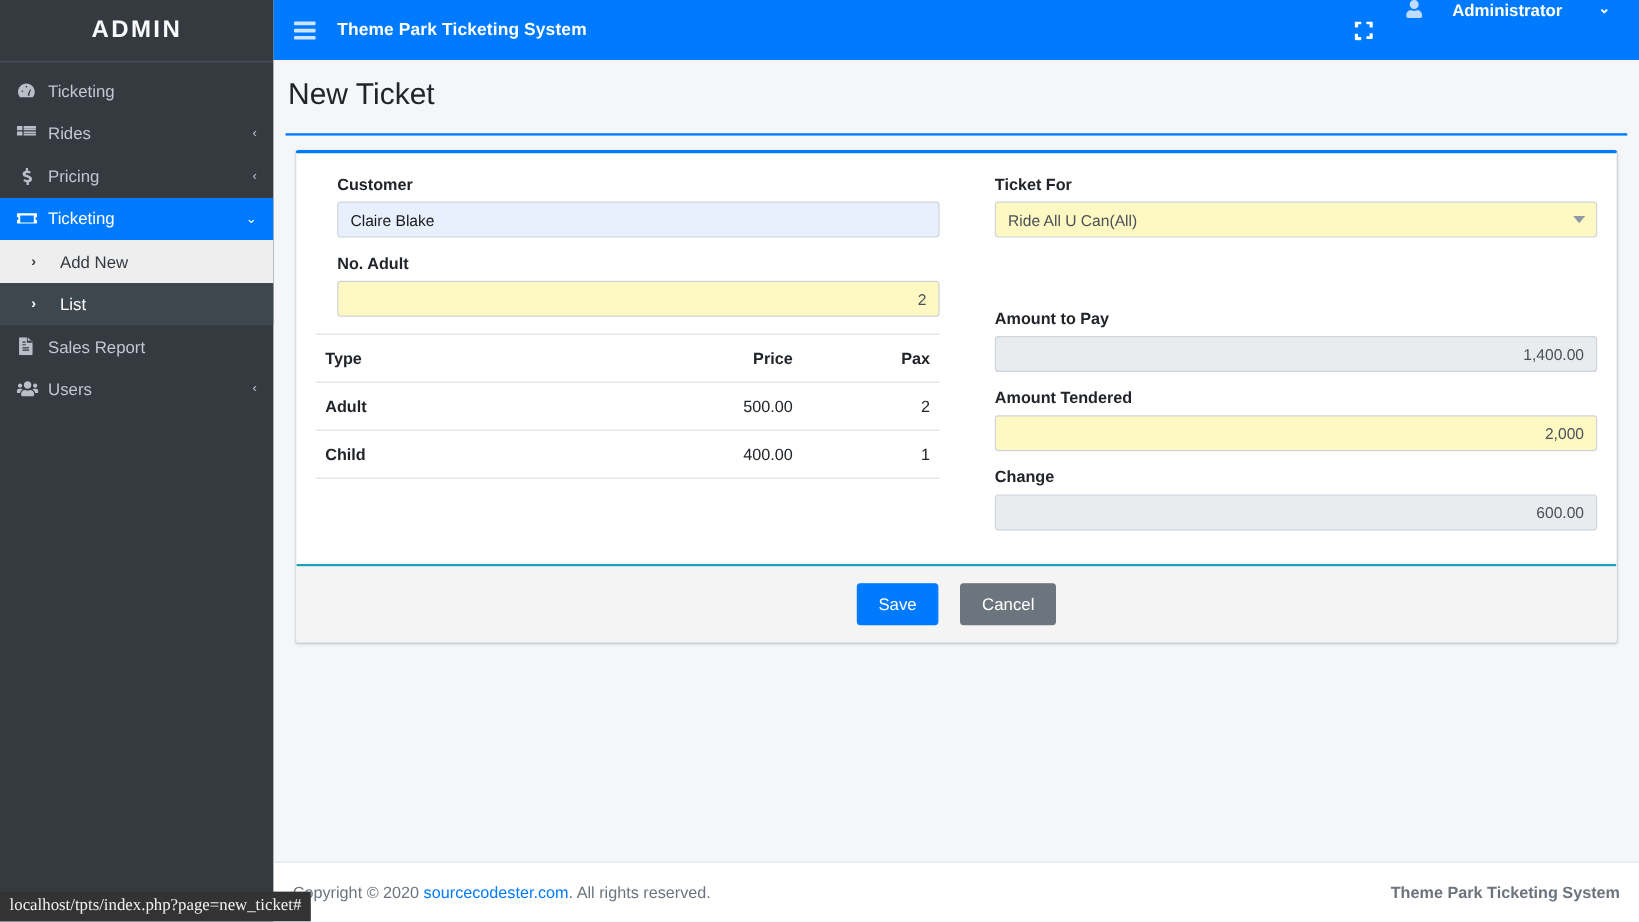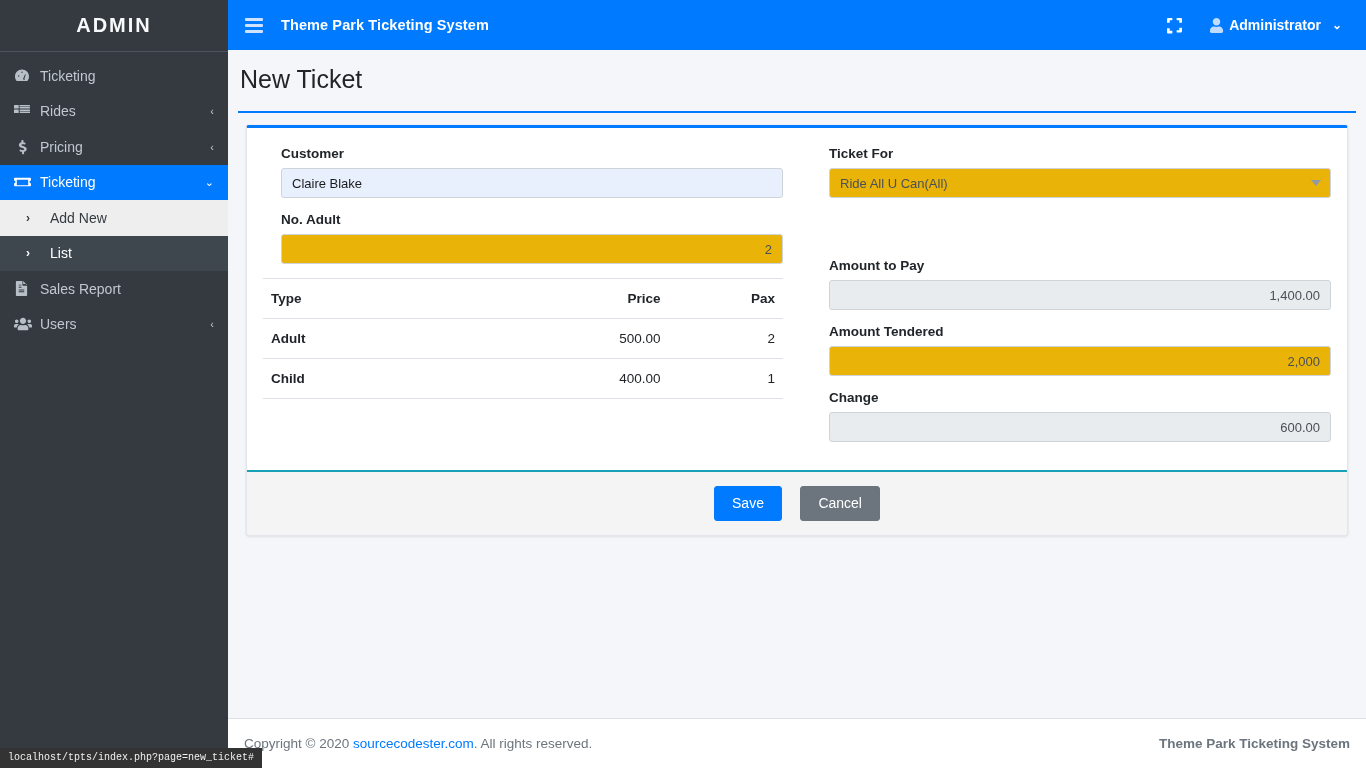--- a/index.html
+++ b/index.html
@@ -120,22 +120,22 @@
     gap: 0px;
     padding-right: 18px;
   }
   .icon-btn {
     padding: 0 16px;
     display: flex; align-items: center; justify-content: center;
     cursor: pointer;
     height: 50px;
   }
   .user-menu {
-    display: flex; align-items: center;
-    gap: 5px;
+    display: flex; align-items: flex-start;
+    gap: 24px;
     padding: 0 6px 0 10px;
     cursor: pointer; height: 50px;
     font-size: 14px; font-weight: bold;
     color: #ffffff;
   }
   .user-caret { font-size: 12px; margin-left: 6px; color: #ffffff; }
 
   
   .content {
     position: absolute; left: 228px; top: 50px;
@@ -181,21 +181,21 @@
     margin-bottom: 7px;
   }
   .form-control {
     display: block;
     width: 100%;
     height: 30px;
     padding: 4px 10px;
     font-family: "Liberation Sans", sans-serif;
     font-size: 13px;
     color: #495057;
-    background: #eab308;
+    background: #fef9c3;
     border: 1px solid #ced4da;
     border-radius: 3px;
     outline: none;
   }
   .form-control.autofill {
     background: #e8f0fe;
     color: #1b1b1b;
   }
   .form-control.readonly {
     background: #e9ecef;
@@ -282,23 +282,23 @@
     margin-left: auto;
     font-weight: bold;
     color: #6c757d;
   }
 
   
   .status-bar {
     position: absolute; left: 0; bottom: 0;
     background: #333333;
     color: #f1f1f1;
-    font-size: 10px;
+    font-size: 14px;
     padding: 4px 8px 5px 8px;
-    font-family: Liberation Mono, monospace;
+    font-family: Liberation Serif, serif;
     z-index: 50;
     white-space: nowrap;
   }
 
   svg { display: block; }
 </style>
 </head>
 <body>
 
 <aside class="sidebar">

